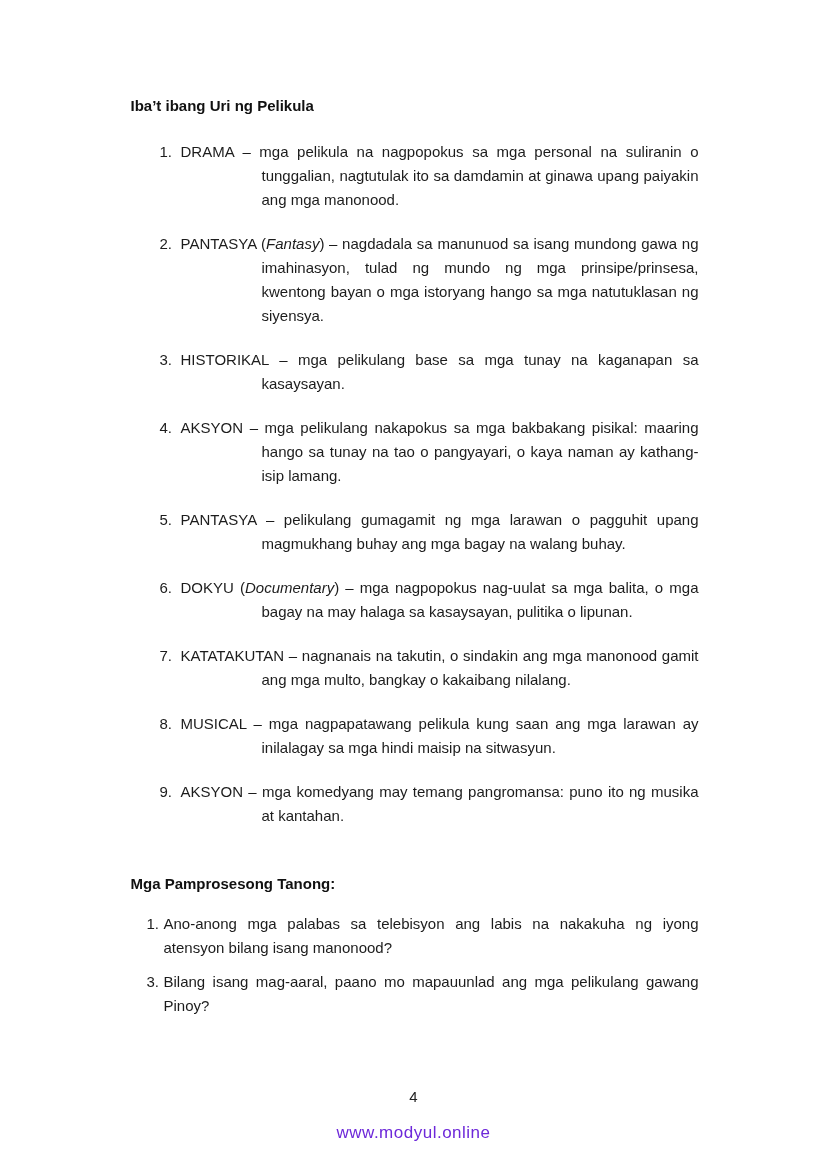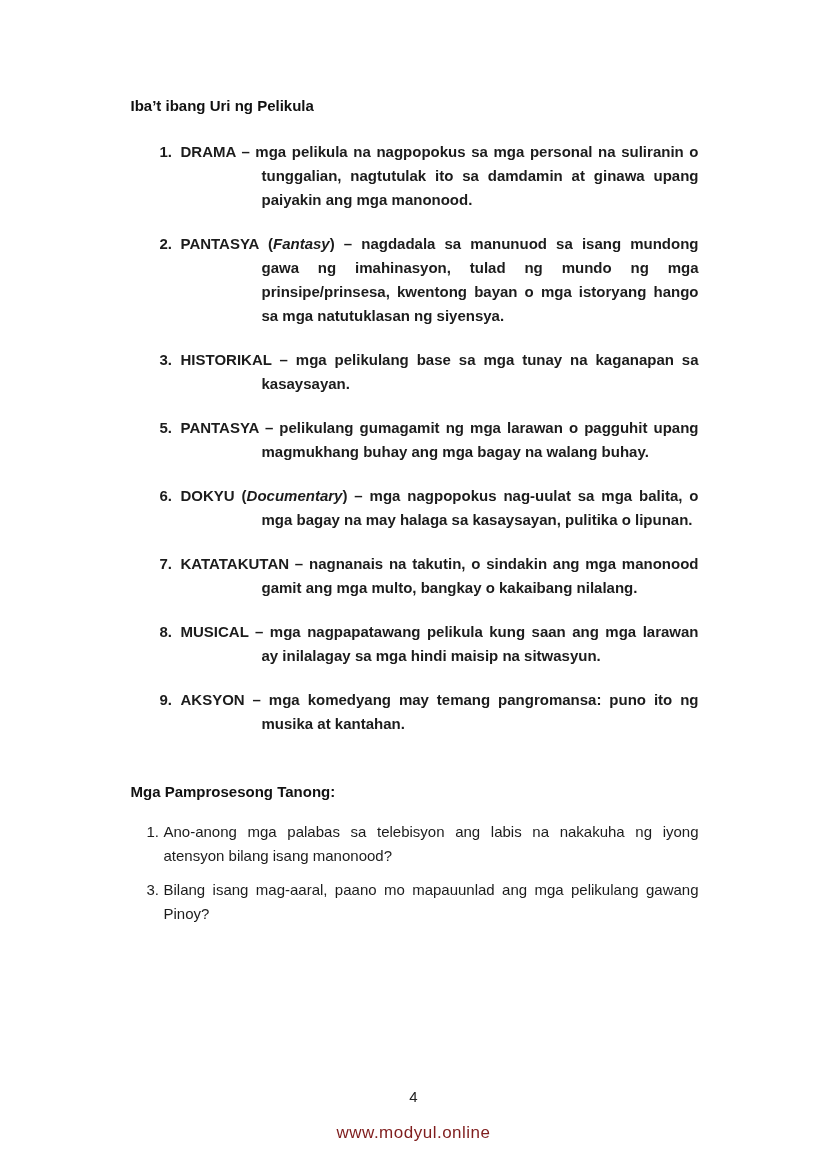--- a/index.html
+++ b/index.html
@@ -30,21 +30,20 @@
   ol.doc-list {
     list-style: none;
     margin: 0;
     padding: 0;
   }
   ol.film-list > li {
     text-align: justify;
     padding-left: 131px;
     text-indent: -102px;
     margin: 0 0 20px 0;
-    font-weight: bold;
   }
   ol.film-list > li .num {
     display: inline-block;
     width: 21px;
     text-indent: 0;
   }
   ol.q-list > li {
     text-align: justify;
     padding-left: 33px;
     text-indent: -17px;
@@ -66,34 +65,35 @@
     color: #222222;
   }
   .watermark {
     position: absolute;
     left: 0;
     right: 0;
     bottom: 24px;
     text-align: center;
     font-size: 17px;
     letter-spacing: 0.5px;
-    color: #7f1d1d;
+    color: #6d28d9;
   }
 </style>
 </head>
 <body>
 
 <div class="page">
 
   <h2 class="section-title">Iba’t ibang Uri ng Pelikula</h2>
 
   <ol class="doc-list film-list">
       <li><span class="num">1.</span><span class="term">DRAMA</span> <span>– mga pelikula na nagpopokus sa mga personal na suliranin o tunggalian, nagtutulak ito sa damdamin at ginawa upang paiyakin ang mga manonood.</span></li>
       <li><span class="num">2.</span><span class="term">PANTASYA</span> <span class="paren">(<i>Fantasy</i>)</span> <span>– nagdadala sa manunuod sa isang mundong gawa ng imahinasyon, tulad ng mundo ng mga prinsipe/prinsesa, kwentong bayan o mga istoryang hango sa mga natutuklasan ng siyensya.</span></li>
       <li><span class="num">3.</span><span class="term">HISTORIKAL</span> <span>– mga pelikulang base sa mga tunay na kaganapan sa kasaysayan.</span></li>
+      <li><span class="num">4.</span><span class="term">AKSYON</span> <span>– mga pelikulang nakapokus sa mga bakbakang pisikal: maaring hango sa tunay na tao o pangyayari, o kaya naman ay kathang-isip lamang.</span></li>
       <li><span class="num">5.</span><span class="term">PANTASYA</span> <span>– pelikulang gumagamit ng mga larawan o pagguhit upang magmukhang buhay ang mga bagay na walang buhay.</span></li>
       <li><span class="num">6.</span><span class="term">DOKYU</span> <span class="paren">(<i>Documentary</i>)</span> <span>– mga nagpopokus nag-uulat sa mga balita, o mga bagay na may halaga sa kasaysayan, pulitika o lipunan.</span></li>
       <li><span class="num">7.</span><span class="term">KATATAKUTAN</span> <span>– nagnanais na takutin, o sindakin ang mga manonood gamit ang mga multo, bangkay o kakaibang nilalang.</span></li>
       <li><span class="num">8.</span><span class="term">MUSICAL</span> <span>– mga nagpapatawang pelikula kung saan ang mga larawan ay inilalagay sa mga hindi maisip na sitwasyun.</span></li>
       <li><span class="num">9.</span><span class="term">AKSYON</span> <span>– mga komedyang may temang pangromansa: puno ito ng musika at kantahan.</span></li>
     </ol>
 
   <h2 class="section-title questions-title">Mga Pamprosesong Tanong:</h2>
 
   <ol class="doc-list q-list">

